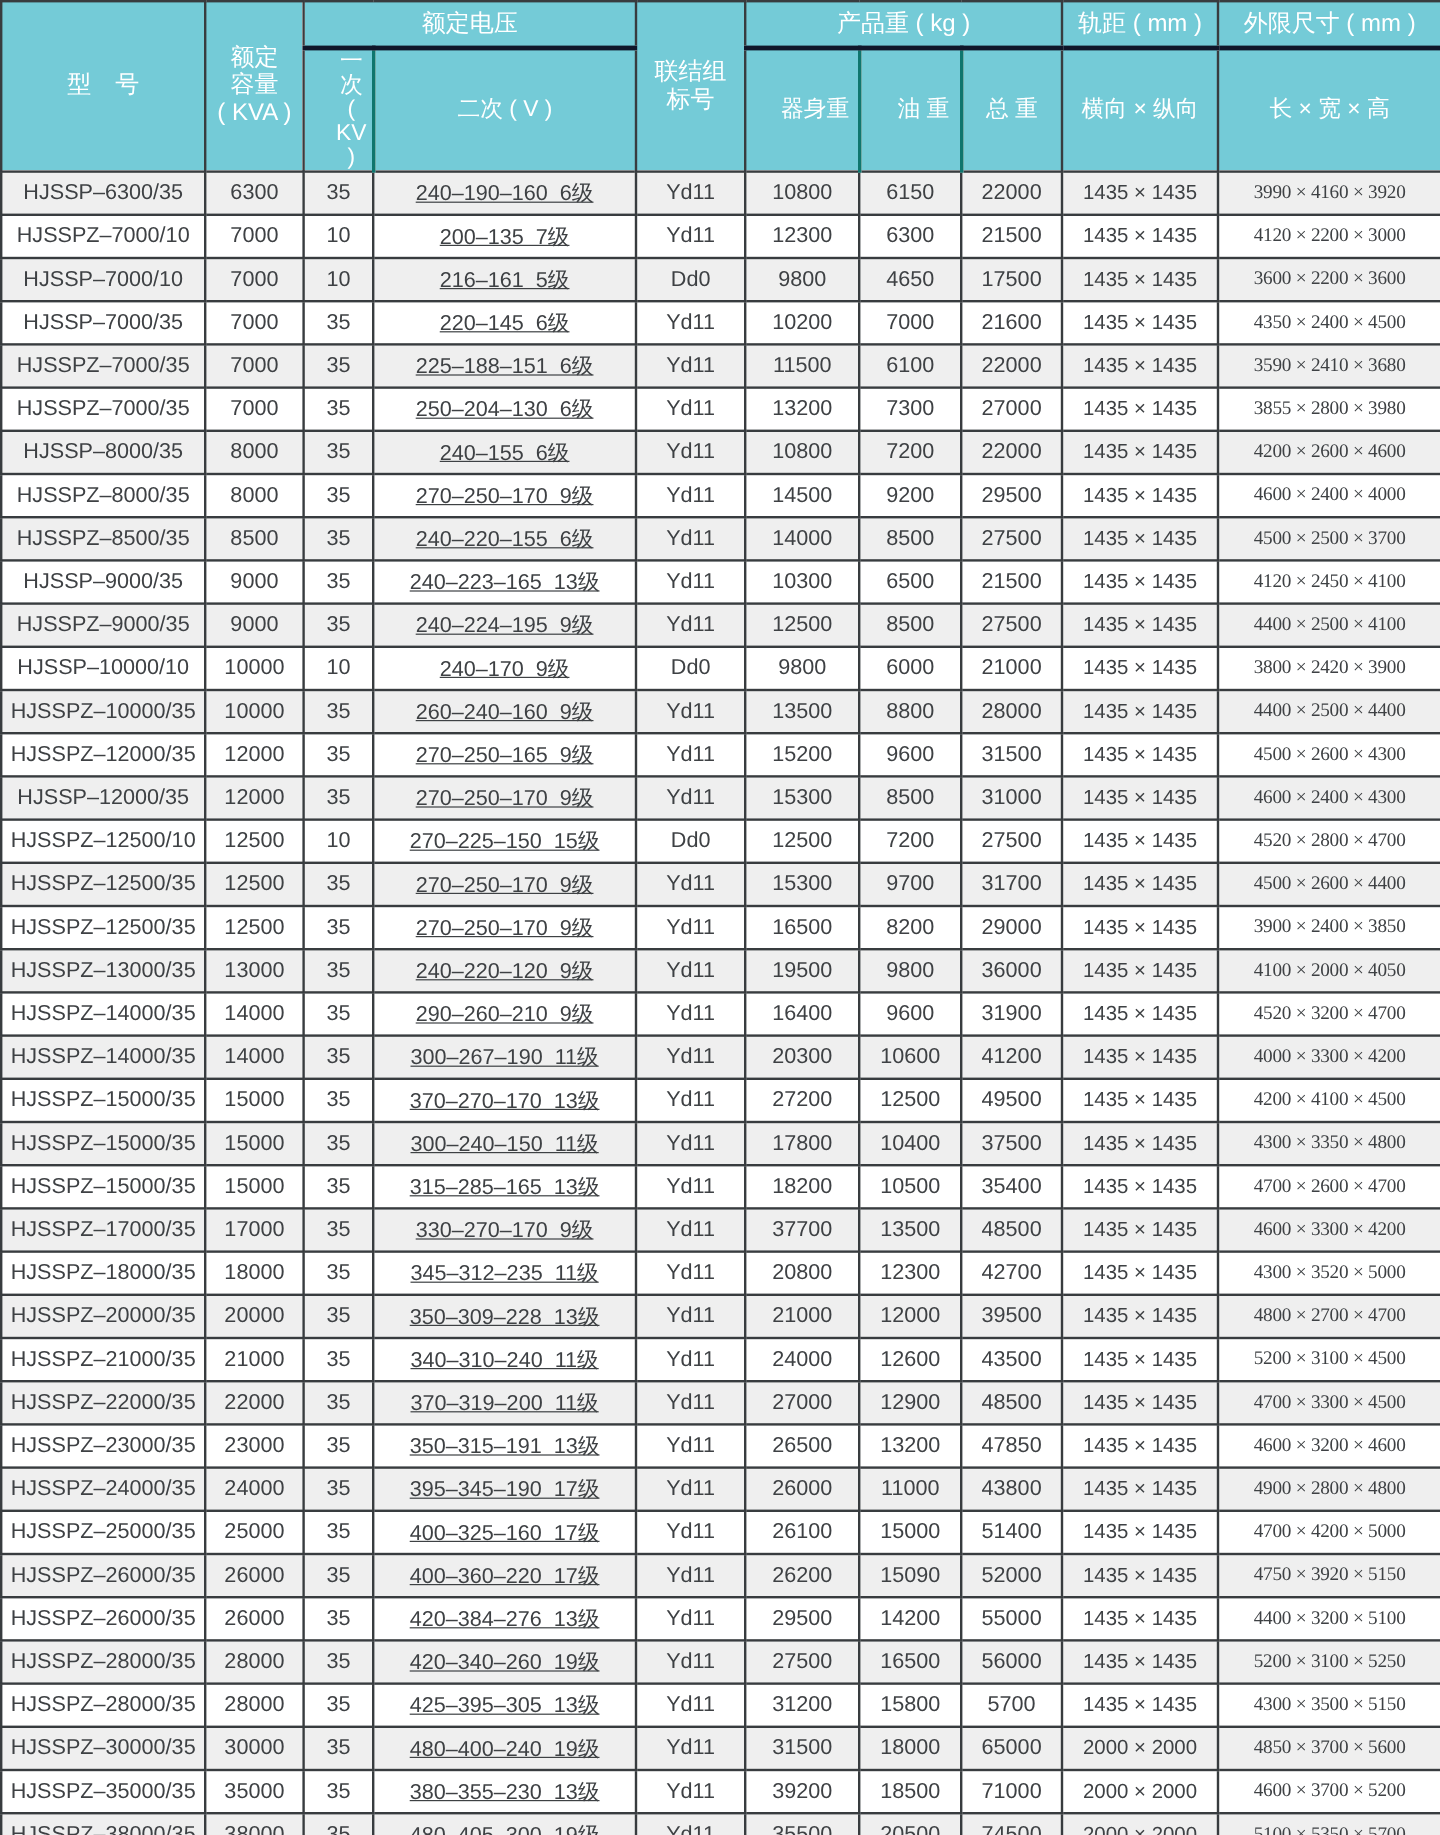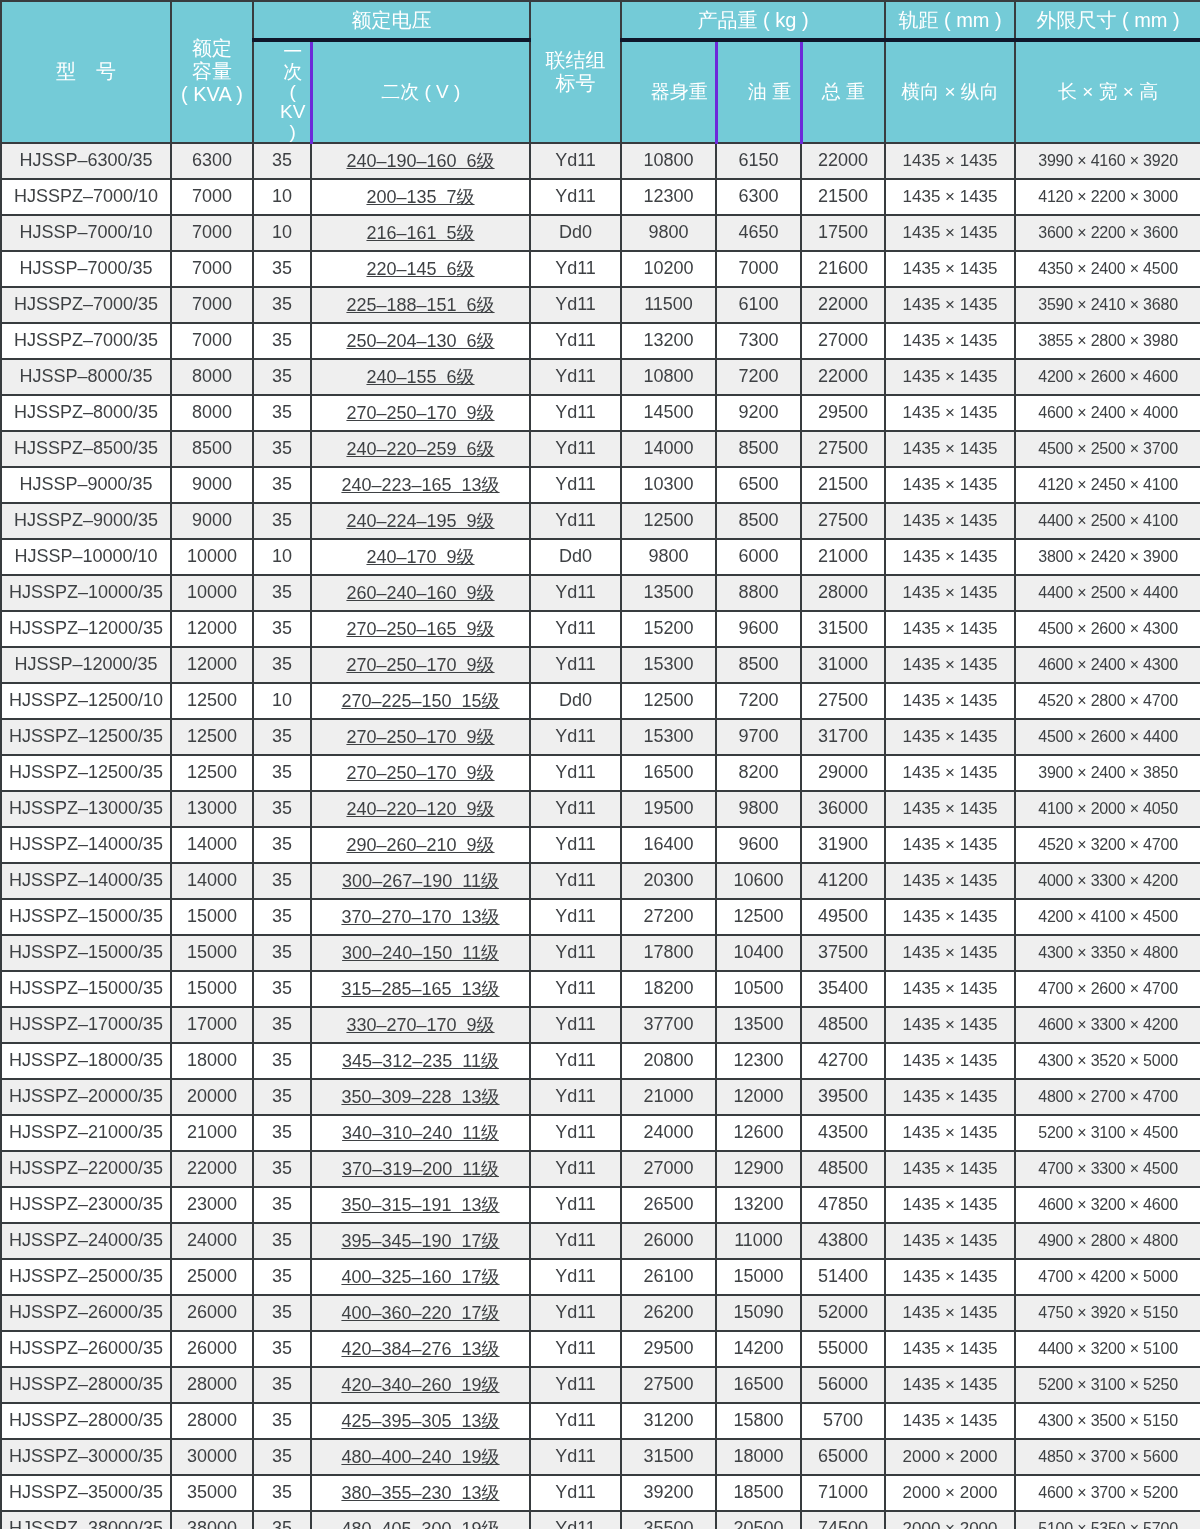--- a/index.html
+++ b/index.html
@@ -19,28 +19,28 @@
     font-size:20px;
     line-height:1.15;
     white-space:pre-line;
   }
   thead tr.h-top th{height:36px;}
   thead tr.h-sub th{height:42px;font-size:19px;}
   th.tall{height:80px;}
   
   th.sep-b{border-bottom:4px solid #0f172a;}
   th.sep-t{border-top:3px solid #ffffff;}
-  th.sep-r{border-right:3px solid #6d28d9;padding-left:24px;}
+  th.sep-r{border-right:3px solid #0f766e;padding-left:24px;}
   th.sep-l{border-left:3px solid #ffffff;}
   th.tight{line-height:1.05;font-size:17px;}
   tbody td{height:34px;font-size:18px;background:#ffffff;}
   tbody tr:nth-child(odd) td{background:var(--stripe);}
   td.c-sec{white-space:pre;text-decoration:underline;}
   td.c-gauge{font-size:17px;letter-spacing:0px;}
-  td.c-dims{font-size:16px;letter-spacing:-0.2px;}
+  td.c-dims{font-size:16px;letter-spacing:-0.2px;font-family:Liberation Serif, serif;}
   td.c-model{font-size:18px;margin-top:47px;}
 </style>
 </head>
 <body>
 
 <table>
   <colgroup>
     <col style="width:170px">
       <col style="width:82px">
       <col style="width:58px">
@@ -170,21 +170,21 @@
         <td class="c-bw">14500</td>
         <td class="c-ow">9200</td>
         <td class="c-tw">29500</td>
         <td class="c-gauge">1435 × 1435</td>
         <td class="c-dims">4600 × 2400 × 4000</td>
       </tr>
       <tr>
         <td class="c-model">HJSSPZ–8500/35</td>
         <td class="c-cap">8500</td>
         <td class="c-pri">35</td>
-        <td class="c-sec">240–220–259  6级</td>
+        <td class="c-sec">240–220–155  6级</td>
         <td class="c-vec">Yd11</td>
         <td class="c-bw">14000</td>
         <td class="c-ow">8500</td>
         <td class="c-tw">27500</td>
         <td class="c-gauge">1435 × 1435</td>
         <td class="c-dims">4500 × 2500 × 3700</td>
       </tr>
       <tr>
         <td class="c-model">HJSSP–9000/35</td>
         <td class="c-cap">9000</td>

